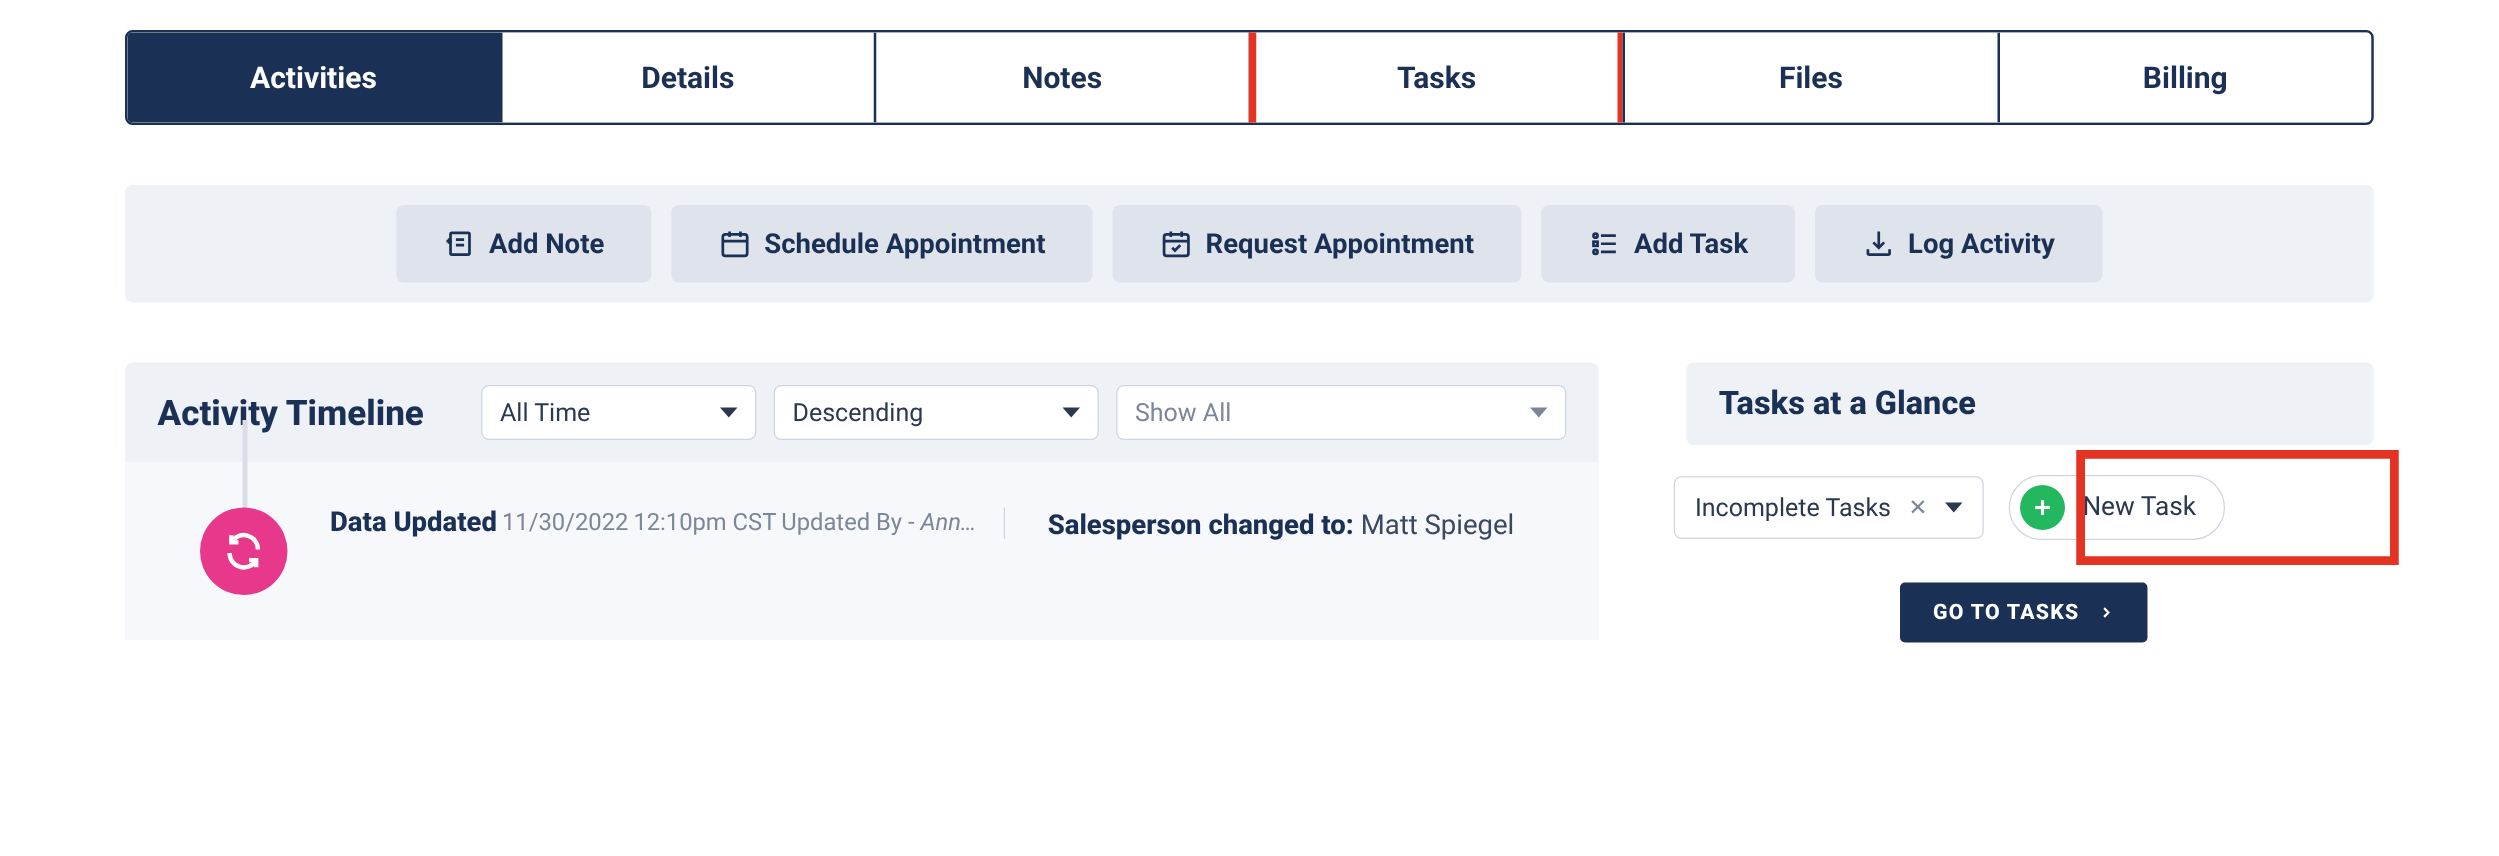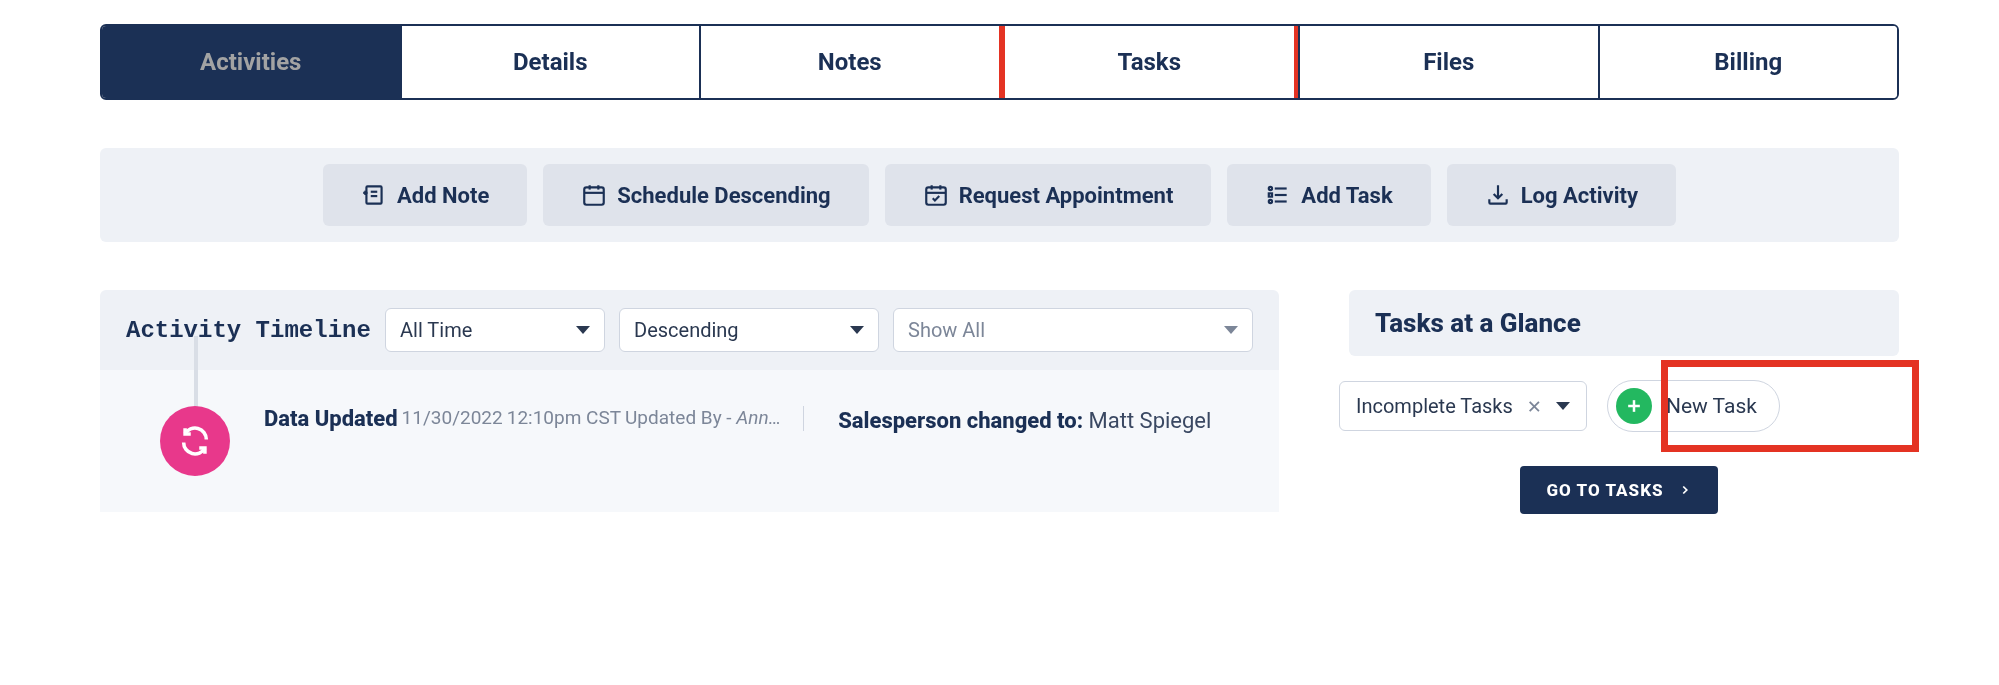--- a/index.html
+++ b/index.html
@@ -38,21 +38,21 @@
     text-align: center;
     padding: 22px 0;
     font-size: 24px;
     font-weight: 700;
     color: var(--navy);
     background: #fff;
     border-left: 2px solid var(--navy);
     position: relative;
   }
   .tab:first-child { border-left: none; }
-  .tab.active { background: var(--navy); color: #a3a3a3; }
+  .tab.active { background: var(--navy); color: #ffffff; }
   .tab .tab-highlight {
     position: absolute;
     top: -8px; bottom: -8px; left: -2px; right: -2px;
     border: 6px solid var(--highlight-red);
     pointer-events: none;
   }
 
   
   .action-bar {
     margin-top: 48px;
@@ -83,26 +83,25 @@
 
   .panel-header {
     background: var(--panel);
     border-radius: 6px 6px 0 0;
     padding: 18px 26px;
     display: flex;
     align-items: center;
     gap: 14px;
   }
   .panel-title {
-    font-size: 24px;
+    font-size: 28px;
     font-weight: 800;
     color: var(--navy);
     flex: 0 0 auto;
     margin-right: auto;
-    font-family: Liberation Mono, monospace;
   }
   .dropdown {
     background: #fff;
     border: 1.5px solid var(--border-grey);
     border-radius: 6px;
     height: 44px;
     display: flex;
     align-items: center;
     padding: 0 14px;
     font-size: 20px;
@@ -234,21 +233,21 @@
         </svg>
       <span>Add Note</span>
     </div>
     <div class="action-btn">
       <svg viewBox="0 0 24 24">
           <rect x="3" y="5" width="18" height="16" rx="2"></rect>
           <line x1="3" y1="10" x2="21" y2="10"></line>
           <line x1="8" y1="3" x2="8" y2="7"></line>
           <line x1="16" y1="3" x2="16" y2="7"></line>
         </svg>
-      <span>Schedule Descending</span>
+      <span>Schedule Appointment</span>
     </div>
     <div class="action-btn">
       <svg viewBox="0 0 24 24">
           <rect x="3" y="5" width="18" height="16" rx="2"></rect>
           <line x1="3" y1="10" x2="21" y2="10"></line>
           <line x1="8" y1="3" x2="8" y2="7"></line>
           <line x1="16" y1="3" x2="16" y2="7"></line>
           <polyline points="9,15 11,17 15,13"></polyline>
         </svg>
       <span>Request Appointment</span>

